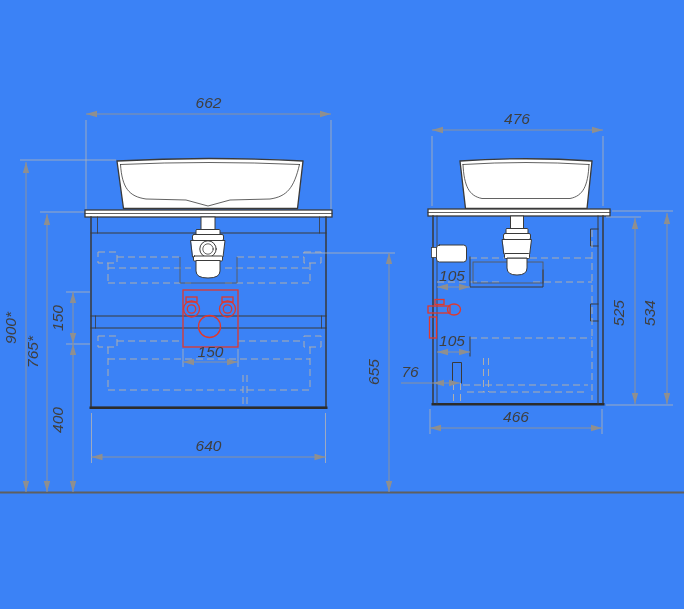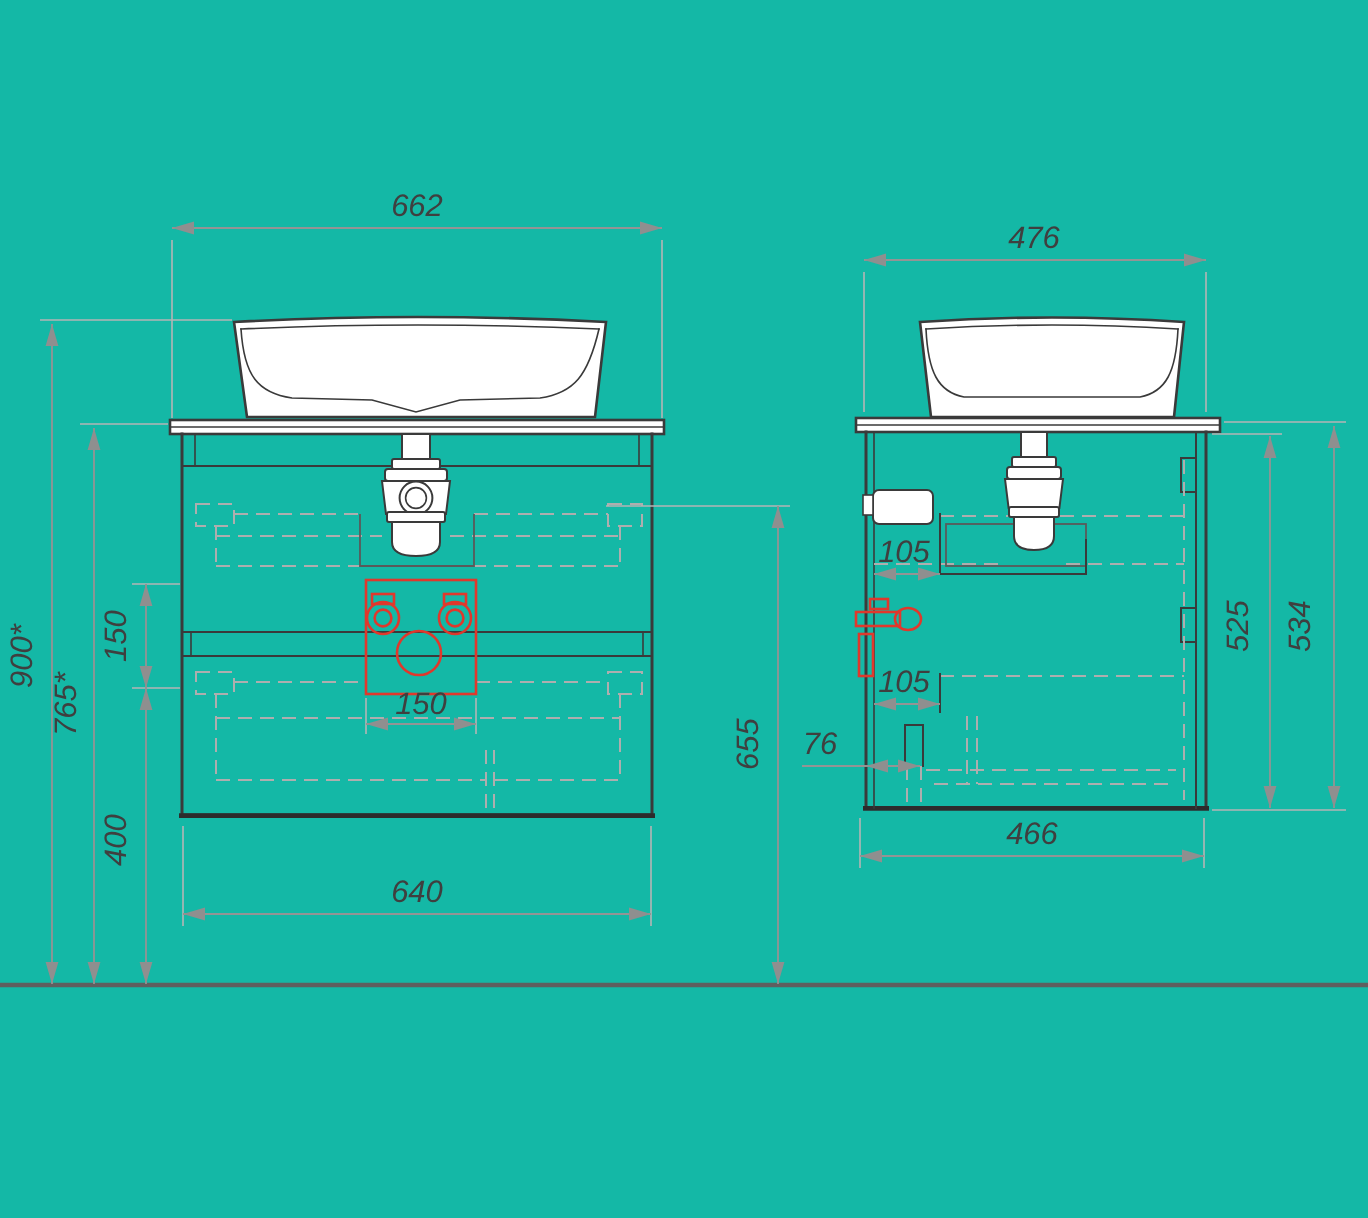--- a/index.html
+++ b/index.html
@@ -1,16 +1,16 @@
 <!DOCTYPE html>
 <html><head>
 <meta charset="utf-8">
 <style>
   html,body{margin:0;padding:0;background:#ffffff;}
-  .stage{position:relative;width:684px;height:609px;background:#14b8a6;overflow:hidden;}
+  .stage{position:relative;width:684px;height:609px;background:#3b82f6;overflow:hidden;}
   svg{display:block;}
   .ln{stroke:#3a3a3a;fill:none;stroke-linecap:square;}
   .w15{stroke-width:1.5;} .w13{stroke-width:1.3;} .w1{stroke-width:1;} .w08{stroke-width:0.8;}
   .heavy{stroke:#2c2c2c;stroke-width:2.4;}
   .thin{stroke:#5a5a5a;stroke-width:0.9;fill:none;}
   .hid{stroke:#aeaeae;stroke-width:1;fill:none;stroke-dasharray:7 4;}
   .dim{stroke:#949494;stroke-width:0.9;fill:none;}
   .ext{stroke:#b5b5b5;stroke-width:0.8;fill:none;}
   .red{stroke:#e0382c;stroke-width:1.3;fill:none;}
   .floor{stroke:#5f5f5f;stroke-width:2.2;}

